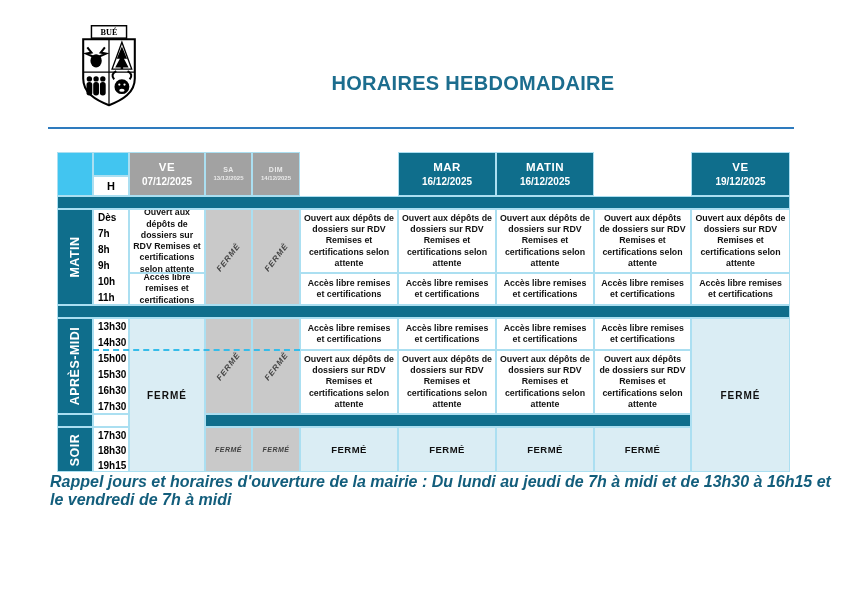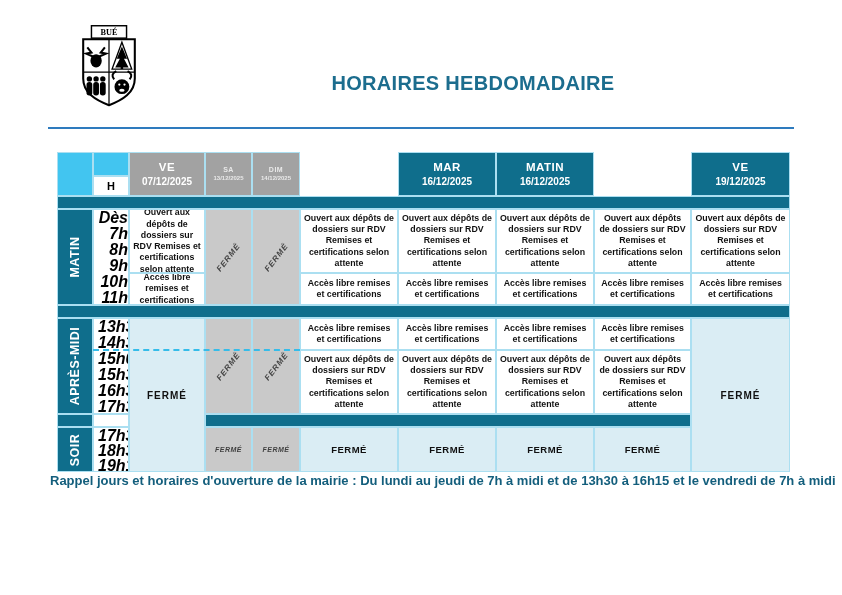--- a/index.html
+++ b/index.html
@@ -34,36 +34,36 @@
   .dd{font-size:10px;font-weight:600;color:#fff;line-height:1.1;}
   .dns{font-size:7px;font-weight:700;color:#e9e9e9;letter-spacing:.5px;line-height:1.2;}
   .dds{font-size:6px;font-weight:600;color:#e9e9e9;line-height:1.1;}
 
   .vlab-wrap{overflow:hidden;}
   .vlab{display:block;transform:rotate(-90deg);white-space:nowrap;color:#fff;
         font-weight:700;font-size:12.5px;letter-spacing:.5px;}
 
   .times{flex-direction:column;align-items:stretch;justify-content:flex-start;
          padding-left:4px;background:#fff;}
-  .times .t{font-size:16px;font-weight:700;color:#000;text-align:right;line-height:16px;font-style:italic;}
+  .times .t{font-size:10px;font-weight:700;color:#000;text-align:left;line-height:16px;}
   .times.soir .t{line-height:15px;}
 
   .ct{font-size:8.8px;font-weight:700;color:#111;line-height:1.28;padding:1px 3px;}
 
   .ferme-rot{display:block;transform:rotate(-52deg);font-size:8px;font-style:italic;
              font-weight:600;color:#444;letter-spacing:1px;white-space:nowrap;}
   .ferme-sm{font-size:7px;font-style:italic;font-weight:600;color:#3f3f3f;letter-spacing:.5px;}
   .ferme-md{font-size:9.5px;font-weight:700;color:#111;letter-spacing:.5px;}
   .ferme-lg{font-size:10px;font-weight:700;color:#111;letter-spacing:1px;}
 
   .dash{position:absolute;left:36px;top:197px;width:207px;height:0;
         border-top:2px dashed #35BCE9;z-index:5;}
 
-  .footer-note{position:absolute;left:50px;top:473px;font-size:13px;font-weight:700;
-               color:#135E7C;}
+  .footer-note{position:absolute;left:50px;top:473px;font-size:16px;font-weight:700;
+               color:#135E7C;font-style:italic;}
 </style>
 </head>
 <body>
 
 <div class="canvas">
 
   <svg class="logo" viewBox="0 0 62 80">
     <rect x="14" y="1" width="34" height="12" fill="#fff" stroke="#000" stroke-width="1.4"></rect>
     <text x="31" y="10" text-anchor="middle" font-size="8" font-weight="bold" font-family="Liberation Serif, serif">BUÉ</text>
     <path d="M6,14 H56 V52 C56,66 44,73 31,78 C18,73 6,66 6,52 Z" fill="#fff" stroke="#000" stroke-width="2"></path>

